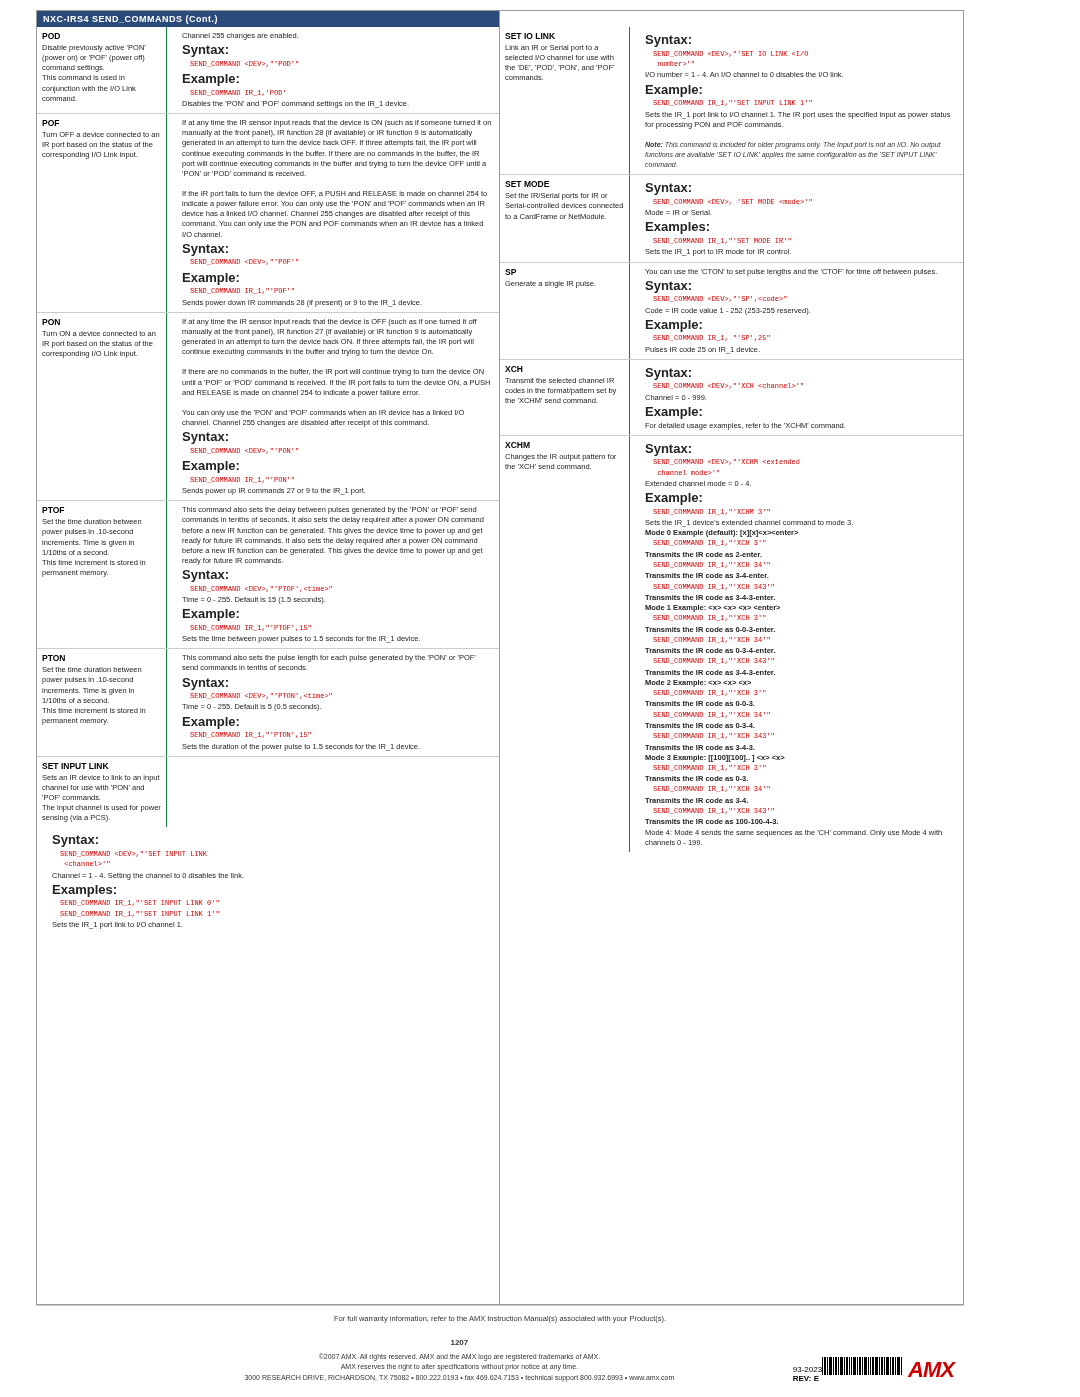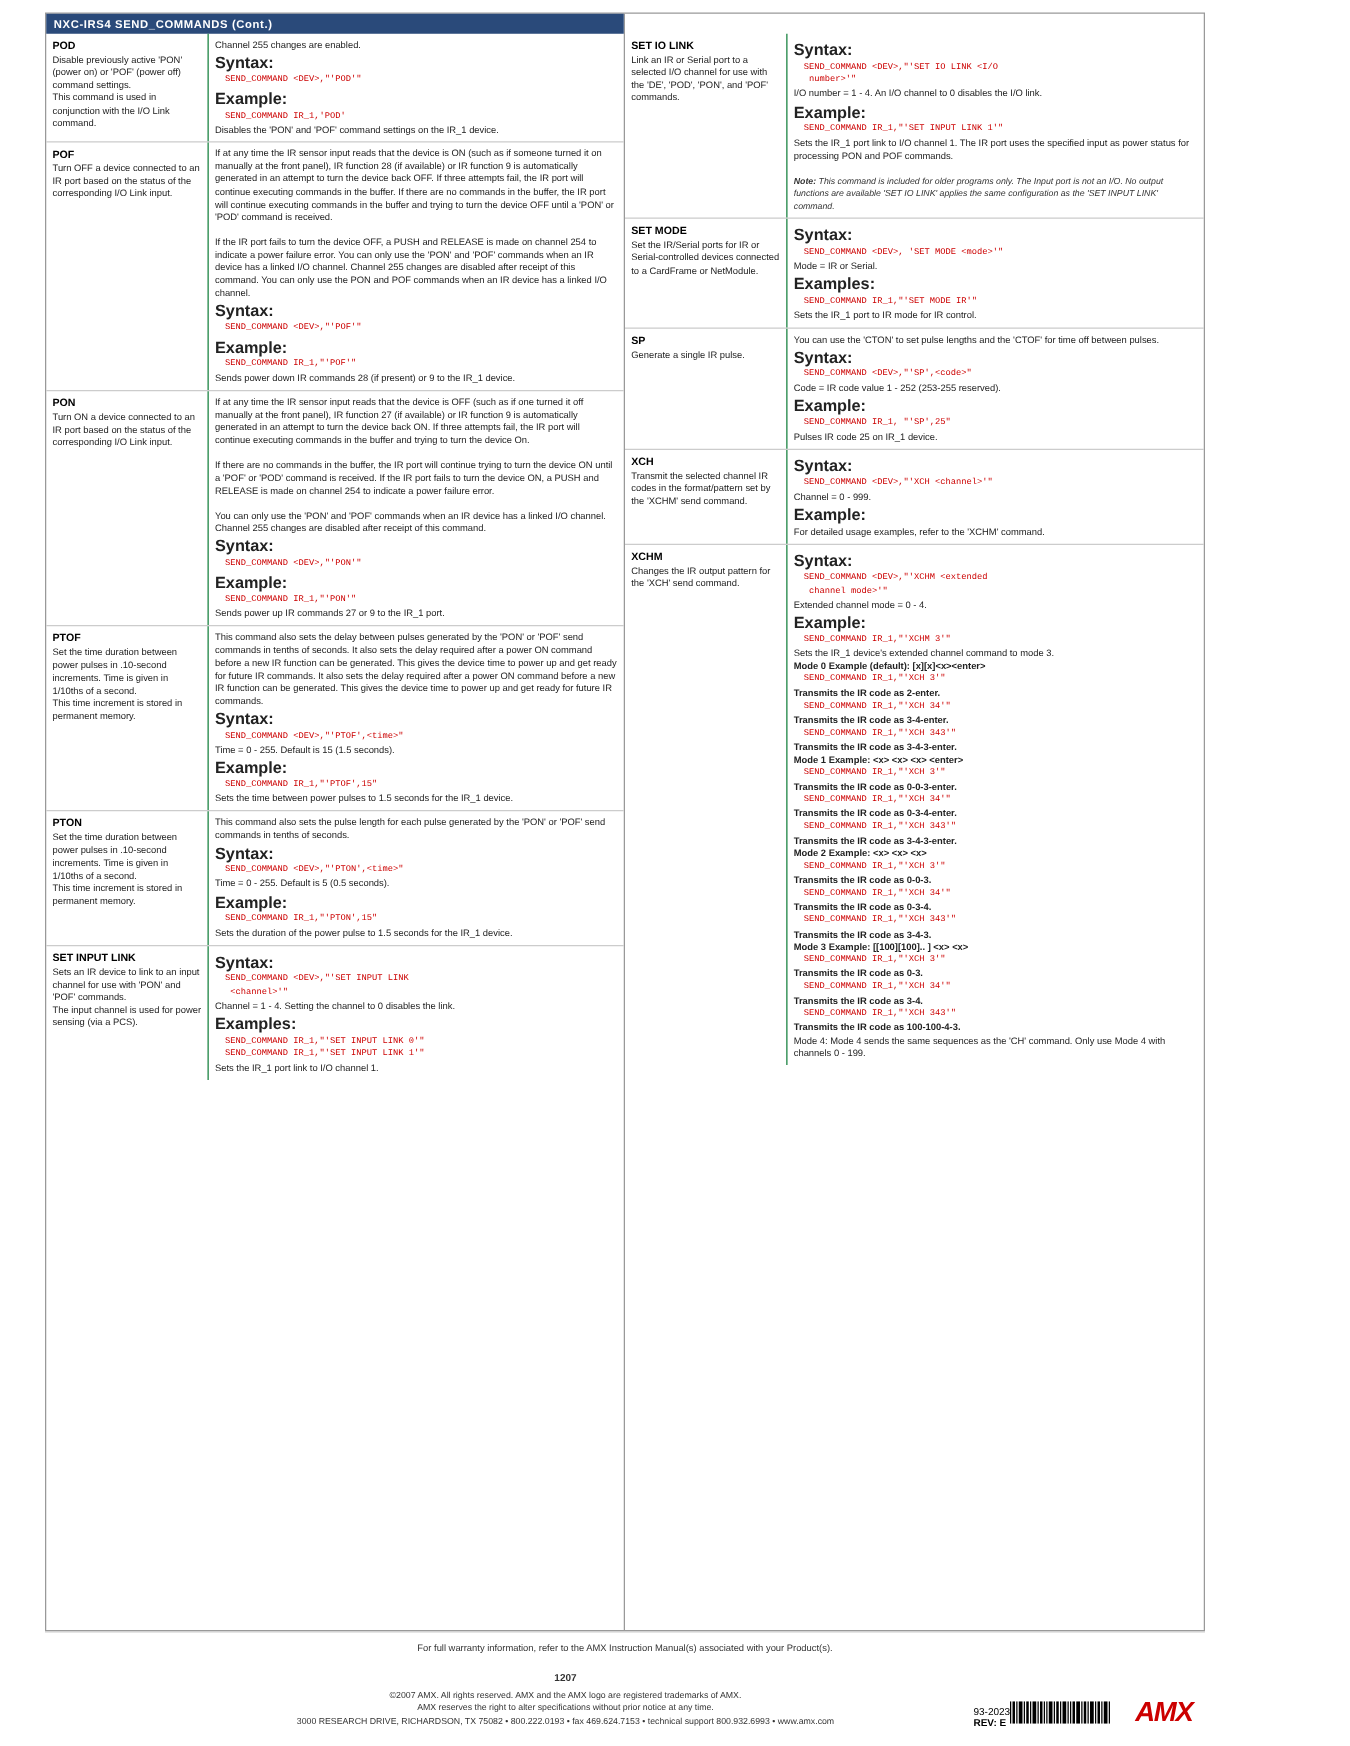--- a/index.html
+++ b/index.html
@@ -45,20 +45,21 @@
     .cmd-left {
       width: 130px;
       min-width: 130px;
       padding: 4px 5px;
       border-right: 1px solid #15803d;
       vertical-align: top;
     }
     .cmd-right {
       flex: 1;
       padding: 4px 5px;
+      margin-left: 10px;
     }
     .cmd-name {
       font-weight: bold;
       font-size: 8.5px;
       margin-bottom: 2px;
     }
     .cmd-desc {
       font-size: 7.5px;
       line-height: 1.35;
       color: #222;
@@ -238,21 +239,21 @@
             <span class="syntax-label">Syntax:</span><br>
             <span class="code-block">SEND_COMMAND &lt;DEV&gt;,"'PTON',&lt;time&gt;"</span>
             Time = 0 - 255. Default is 5 (0.5 seconds).<br>
             <span class="syntax-label">Example:</span><br>
             <span class="code-block">SEND_COMMAND IR_1,"'PTON',15"</span>
             Sets the duration of the power pulse to 1.5 seconds for the IR_1 device.
           </div>
         </div>
       </div>
 
-      <div class="cmd-block" style="border-bottom:none;">
+      <div class="cmd-block" style="border-bottom:none;flex-direction:column;">
         <div class="cmd-left">
           <div class="cmd-name">SET INPUT LINK</div>
           <div class="cmd-desc">
             Sets an IR device to link to an input channel for use with 'PON' and 'POF' commands.<br>
             The input channel is used for power sensing (via a PCS).
           </div>
         </div>
         <div class="cmd-right">
           <div class="cmd-desc">
             <span class="syntax-label">Syntax:</span><br>
@@ -411,21 +412,21 @@
       <div>AMX reserves the right to alter specifications without prior notice at any time.</div>
       <div>3000 RESEARCH DRIVE, RICHARDSON, TX 75082 • 800.222.0193 • fax 469.624.7153 • technical support 800.932.6993 • www.amx.com</div>
     </div>
     <div class="barcode-area">
       <div style="display:flex; gap:10px; align-items:center; justify-content:flex-end;">
         <div>
           <div class="doc-num">93-2023</div>
           <div class="rev-text">REV: E</div>
         </div>
       </div>
-      <div style="display:flex; align-items:center; gap:20px; margin-top:3px;">
+      <div style="display:flex; align-items:flex-start; gap:6px; margin-top:3px;">
         <svg width="80" height="18">
           <rect x="0" y="0" width="1" height="18" fill="#000"></rect>
           <rect x="2" y="0" width="2" height="18" fill="#000"></rect>
           <rect x="5" y="0" width="1" height="18" fill="#000"></rect>
           <rect x="7" y="0" width="3" height="18" fill="#000"></rect>
           <rect x="11" y="0" width="1" height="18" fill="#000"></rect>
           <rect x="13" y="0" width="2" height="18" fill="#000"></rect>
           <rect x="16" y="0" width="1" height="18" fill="#000"></rect>
           <rect x="18" y="0" width="3" height="18" fill="#000"></rect>
           <rect x="22" y="0" width="1" height="18" fill="#000"></rect>

